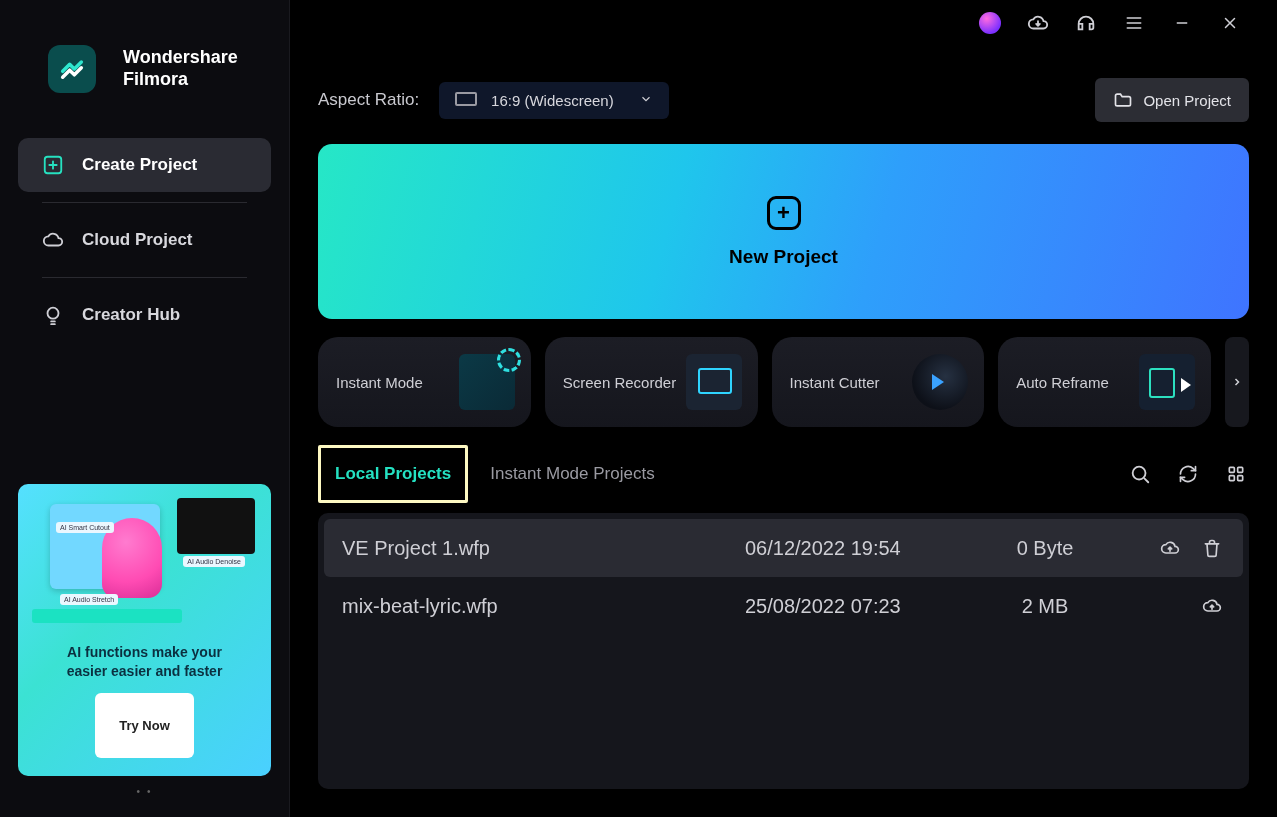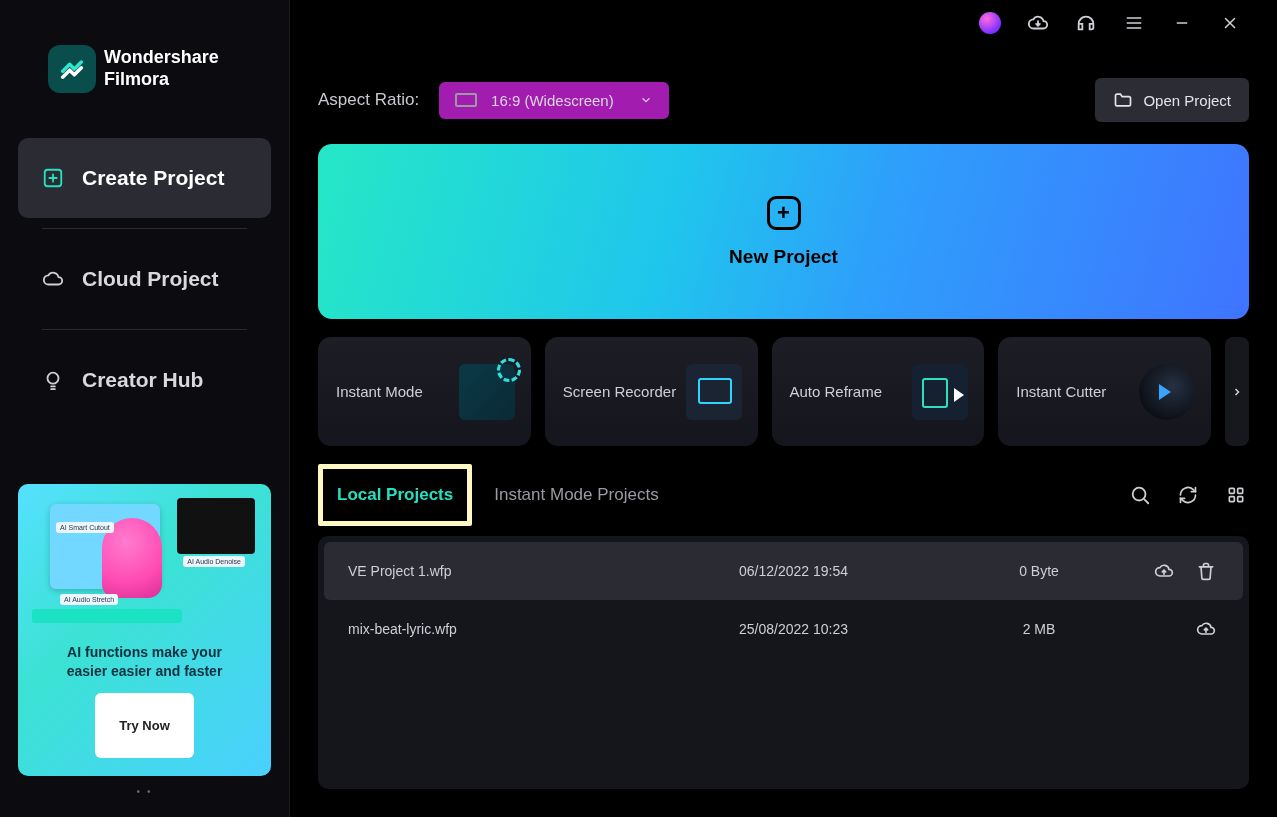--- a/index.html
+++ b/index.html
@@ -1,22 +1,22 @@
 <!DOCTYPE html>
 <html><head>
 <meta charset="utf-8">
 <style>
 * { margin: 0; padding: 0; box-sizing: border-box; font-family: -apple-system, BlinkMacSystemFont, "Segoe UI", Arial, sans-serif; }
 body { background: #000; color: #fff; width: 1277px; height: 817px; overflow: hidden; display: flex; }
 .sidebar { width: 290px; background: #0c0c10; display: flex; flex-direction: column; padding: 20px 18px 20px 18px; border-right: 1px solid #1a1a1f; }
-.logo-row { display: flex; align-items: center; gap: 8px; margin: 25px 0 45px 30px; }
+.logo-row { display: flex; align-items: center; gap: 27px; margin: 25px 0 45px 30px; }
 .logo-mark { width: 48px; height: 48px; background: #0a4d4d; border-radius: 12px; display: flex; align-items: center; justify-content: center; }
 .logo-text { font-size: 18px; font-weight: 600; line-height: 1.2; }
 .nav { display:flex; flex-direction:column; gap: 8px; }
-.nav-item { display: flex; align-items: center; gap: 18px; padding: 28px 24px; border-radius: 10px; font-size: 21px; font-weight: 600; color: #d8d8dd; cursor: pointer; }
+.nav-item { display: flex; align-items: center; gap: 18px; padding: 16px 24px; border-radius: 10px; font-size: 17px; font-weight: 600; color: #d8d8dd; cursor: pointer; }
 .nav-item.active { background: #2a2b33; color: #fff; }
 .nav-item .nav-icon { width: 22px; height: 22px; display: inline-flex; align-items: center; justify-content: center; }
 .nav-divider { height:1px; background:#2a2a30; margin: 2px 24px; }
 .promo { margin-top:auto; background: linear-gradient(135deg,#55e0ff 0%, #3be2d3 40%, #4ad0ff 100%); border-radius:10px; padding: 14px 14px 18px 14px; color:#0b2e3a; display:flex; flex-direction:column; align-items:center; }
 .promo-scene { width:100%; height:135px; position:relative; margin-bottom:10px; }
 .promo-scene .card-a { position:absolute; left:18px; top:6px; width:110px; height:85px; background:#72d8ff; border-radius:6px; box-shadow:0 2px 6px rgba(0,0,0,.2); }
 .promo-scene .card-b { position:absolute; right:2px; top:0; width:78px; height:56px; background:#111; border-radius:4px; }
 .promo-scene .stripe { position:absolute; left:0; bottom:10px; width:150px; height:14px; background:#1be2c2; border-radius:3px; }
 .promo-scene .label1 { position:absolute; left:24px; top:24px; font-size:7px; background:#eaf7ff; padding:2px 4px; border-radius:3px; color:#334; }
 .promo-scene .label2 { position:absolute; right:12px; top:58px; font-size:7px; background:#eaf7ff; padding:2px 4px; border-radius:3px; color:#334; }
@@ -24,48 +24,48 @@
 .promo-scene .person { position:absolute; left:70px; top:20px; width:60px; height:80px; background: radial-gradient(circle at 40% 30%, #ff7bcf 0%, #ff4bb3 60%, #d92d96 100%); border-radius:30px 30px 14px 14px; }
 .promo-text { font-size: 14px; font-weight:700; text-align:center; line-height:1.35; margin-bottom:12px; color:#0b3040; }
 .promo-btn { background:#fff; color:#222; border:none; padding:25px 24px; border-radius:6px; font-weight:700; font-size:13px; cursor:pointer; }
 .dots { text-align:center; margin-top:10px; font-size:10px; color:#666; letter-spacing:2px; }
 .main { flex:1; background:#000; display:flex; flex-direction:column; padding: 0 28px 28px 28px; position:relative; }
 .titlebar { display:flex; justify-content:flex-end; align-items:center; gap:22px; height:46px; padding-right:6px; }
 .tb-icon { width:26px; height:26px; display:inline-flex; align-items:center; justify-content:center; color:#c8c8cf; cursor:pointer; }
 .profile-icon { width:22px; height:22px; border-radius:50%; background: radial-gradient(circle at 35% 30%, #ff6be1, #7d30ff 70%); }
 .toolbar-row { display:flex; align-items:center; justify-content:space-between; margin-top:32px; margin-bottom:22px; }
 .ar-label { font-size:17px; color:#c9c9cf; margin-right:20px; }
-.ar-select { background:#a21caf; border:none; color:#d7d7dd; padding:10px 16px; border-radius:6px; font-size:15px; display:inline-flex; align-items:center; gap:14px; min-width:230px; cursor:pointer; }
+.ar-select { background:#0f172a; border:none; color:#d7d7dd; padding:10px 16px; border-radius:6px; font-size:15px; display:inline-flex; gap:14px; min-width:230px; cursor:pointer; }
 .ar-select .asp-icon { width:22px; height:14px; border:2px solid #9a9aa2; border-radius:2px; }
 .ar-select .chev { margin-left:auto; }
 .open-btn { background:#2c2d34; border:none; color:#e3e3e8; padding:12px 18px; border-radius:6px; font-size:15px; display:inline-flex; align-items:center; gap:10px; cursor:pointer; }
 .hero { height:175px; border-radius:14px; background: linear-gradient(105deg, #26e7c6 0%, #22d8d8 18%, #1fc6ec 38%, #2e9ffb 60%, #3f74ff 100%); display:flex; flex-direction:column; align-items:center; justify-content:center; gap:16px; cursor:pointer; }
 .hero .plus-box { width:34px; height:34px; border:3px solid #000; border-radius:9px; display:flex; align-items:center; justify-content:center; color:#000; font-size:22px; font-weight:800; }
 .hero .hero-label { color:#000; font-size:19px; font-weight:700; }
 .modes { display:flex; gap:14px; margin-top:18px; align-items:stretch; }
-.mode-card { flex:1; background: linear-gradient(180deg, #1c1d25 0%, #15161d 100%); border-radius:13px; height:109px; display:flex; align-items:center; justify-content:space-between; padding:0 16px 0 18px; cursor:pointer; position:relative; }
+.mode-card { flex:1; background: linear-gradient(180deg, #1c1d25 0%, #15161d 100%); border-radius:20px; height:90px; display:flex; align-items:center; justify-content:space-between; padding:0 16px 0 18px; cursor:pointer; position:relative; }
 .mode-card .mc-label { color:#cfcfd5; font-size:15px; }
 .mode-card .mc-art { width:56px; height:56px; border-radius:6px; background:#0e2a3a; position:relative; }
 .mc-art.instant { background: linear-gradient(135deg,#0b3946,#0a2a36); }
 .mc-art.instant::after{content:"";position:absolute;right:-6px;top:-6px;width:18px;height:18px;border:3px dashed #2fe0e0;border-radius:50%;}
 .mc-art.recorder { background:#1b2432; }
 .mc-art.recorder::after{content:"";position:absolute;left:12px;top:14px;width:30px;height:22px;border:2px solid #2fd4ff;border-radius:3px;}
 .mc-art.reframe { background:#152030; }
 .mc-art.reframe::after{content:"";position:absolute;left:10px;top:14px;width:22px;height:26px;border:2px solid #2ce0c0;border-radius:3px;}
 .mc-art.reframe::before{content:"";position:absolute;right:4px;top:24px;width:0;height:0;border-left:10px solid #fff;border-top:7px solid transparent;border-bottom:7px solid transparent;}
 .mc-art.cutter { background: radial-gradient(circle at 60% 40%, #263142 0%, #0d1018 70%); border-radius:50%; }
 .mc-art.cutter::after{content:"";position:absolute;left:20px;top:20px;width:0;height:0;border-left:12px solid #3aa2ff;border-top:8px solid transparent;border-bottom:8px solid transparent;}
 .scroll-right { width:24px; display:flex; align-items:center; justify-content:center; background:#17181e; border-radius:8px; cursor:pointer; }
 .tabs-row { display:flex; align-items:center; margin-top:18px; gap:8px; }
 .tab { padding:12px 14px; font-size:17px; color:#9a9aa2; cursor:pointer; }
-.tab.active { color:#24e1c2; font-weight:700; border:5px solid #fef9c3; border-radius:2px; padding:16px 14px; background:#000; }
+.tab.active { color:#24e1c2; font-weight:700; border:3px solid #fef9c3; border-radius:2px; padding:16px 14px; background:#000; }
 .tabs-right { margin-left:auto; display:flex; gap:22px; align-items:center; }
 .icon-btn { width:26px; height:26px; display:inline-flex; align-items:center; justify-content:center; color:#c8c8cf; cursor:pointer; }
 .projects { background:#15161c; border-radius:10px; margin-top:10px; flex:1; padding:6px; overflow:auto; }
-.prow { display:grid; grid-template-columns: 1fr 220px 160px 100px; align-items:center; padding:16px 24px; border-radius:6px; font-size:14px; color:#cfcfd5; }
+.prow { display:grid; grid-template-columns: 1fr 220px 160px 100px; align-items:center; padding:16px 18px; border-radius:6px; font-size:20px; color:#cfcfd5; }
 .prow.active { background:#2a2b33; }
 .prow .p-size { text-align:center; }
 .prow .p-actions { display:flex; gap:16px; justify-content:flex-end; color:#cfcfd5; }
 svg { display:block; }
 </style>
 </head>
 <body>
 
 <aside class="sidebar">
   <div class="logo-row">
@@ -197,26 +197,26 @@
   <div class="modes">
     <div class="mode-card">
       <span class="mc-label">Instant Mode</span>
       <div class="mc-art instant"></div>
     </div>
     <div class="mode-card">
       <span class="mc-label">Screen Recorder</span>
       <div class="mc-art recorder"></div>
     </div>
     <div class="mode-card">
+      <span class="mc-label">Instant Cutter</span>
+      <div class="mc-art cutter"></div>
+    </div>
+    <div class="mode-card">
       <span class="mc-label">Auto Reframe</span>
       <div class="mc-art reframe"></div>
-    </div>
-    <div class="mode-card">
-      <span class="mc-label">Instant Cutter</span>
-      <div class="mc-art cutter"></div>
     </div>
     <div class="scroll-right">
       <svg width="12" height="12" viewBox="0 0 24 24" stroke="#cfcfd5" stroke-width="3" fill="none">
           <path d="M9 6l6 6-6 6"></path>
         </svg>
     </div>
   </div>
 
   <div class="tabs-row">
     <div class="tab active">Local Projects</div>
@@ -259,21 +259,21 @@
         </span>
         <span class="icon-btn">
           <svg width="20" height="20" viewBox="0 0 24 24" fill="none" stroke="#cfcfd5" stroke-width="2">
               <path d="M4 7h16M9 7V5a2 2 0 012-2h2a2 2 0 012 2v2M6 7l1 13a2 2 0 002 2h6a2 2 0 002-2l1-13" stroke-linecap="round"></path>
             </svg>
         </span>
       </span>
     </div>
     <div class="prow">
       <span>mix-beat-lyric.wfp</span>
-      <span>25/08/2022 10:23</span>
+      <span>25/08/2022 07:23</span>
       <span class="p-size">2 MB</span>
       <span class="p-actions">
         <span class="icon-btn">
           <svg width="20" height="20" viewBox="0 0 24 24" fill="none" stroke="#cfcfd5" stroke-width="2">
               <path d="M7 18a5 5 0 010-10 6 6 0 0111 2 4 4 0 010 8H7z"></path>
               <path d="M12 16v-5m0 0l-2 2m2-2l2 2" stroke-linecap="round"></path>
             </svg>
         </span>
       </span>
     </div>

